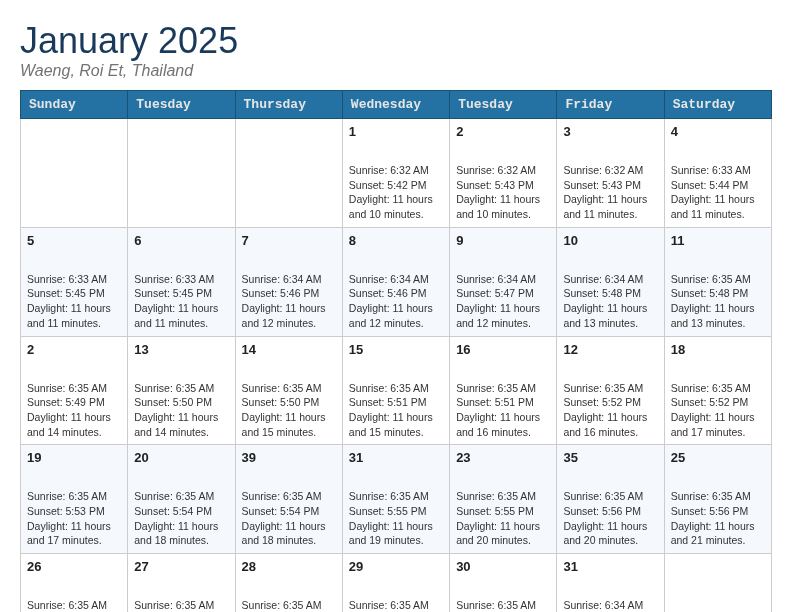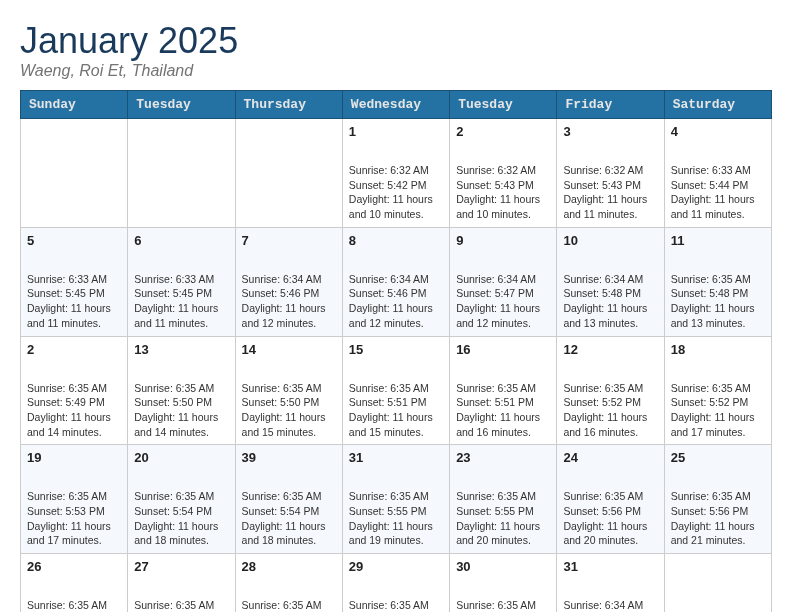--- a/index.html
+++ b/index.html
@@ -267,21 +267,21 @@
 and 19 minutes.</div>
         </td>
         <td>
           <div class="day-number">23</div>
           <div class="day-info" style="white-space: pre-line;">Sunrise: 6:35 AM
 Sunset: 5:55 PM
 Daylight: 11 hours
 and 20 minutes.</div>
         </td>
         <td>
-          <div class="day-number">24</div>
+          <div class="day-number">35</div>
           <div class="day-info" style="white-space: pre-line;">Sunrise: 6:35 AM
 Sunset: 5:56 PM
 Daylight: 11 hours
 and 20 minutes.</div>
         </td>
         <td>
           <div class="day-number">25</div>
           <div class="day-info" style="white-space: pre-line;">Sunrise: 6:35 AM
 Sunset: 5:56 PM
 Daylight: 11 hours

